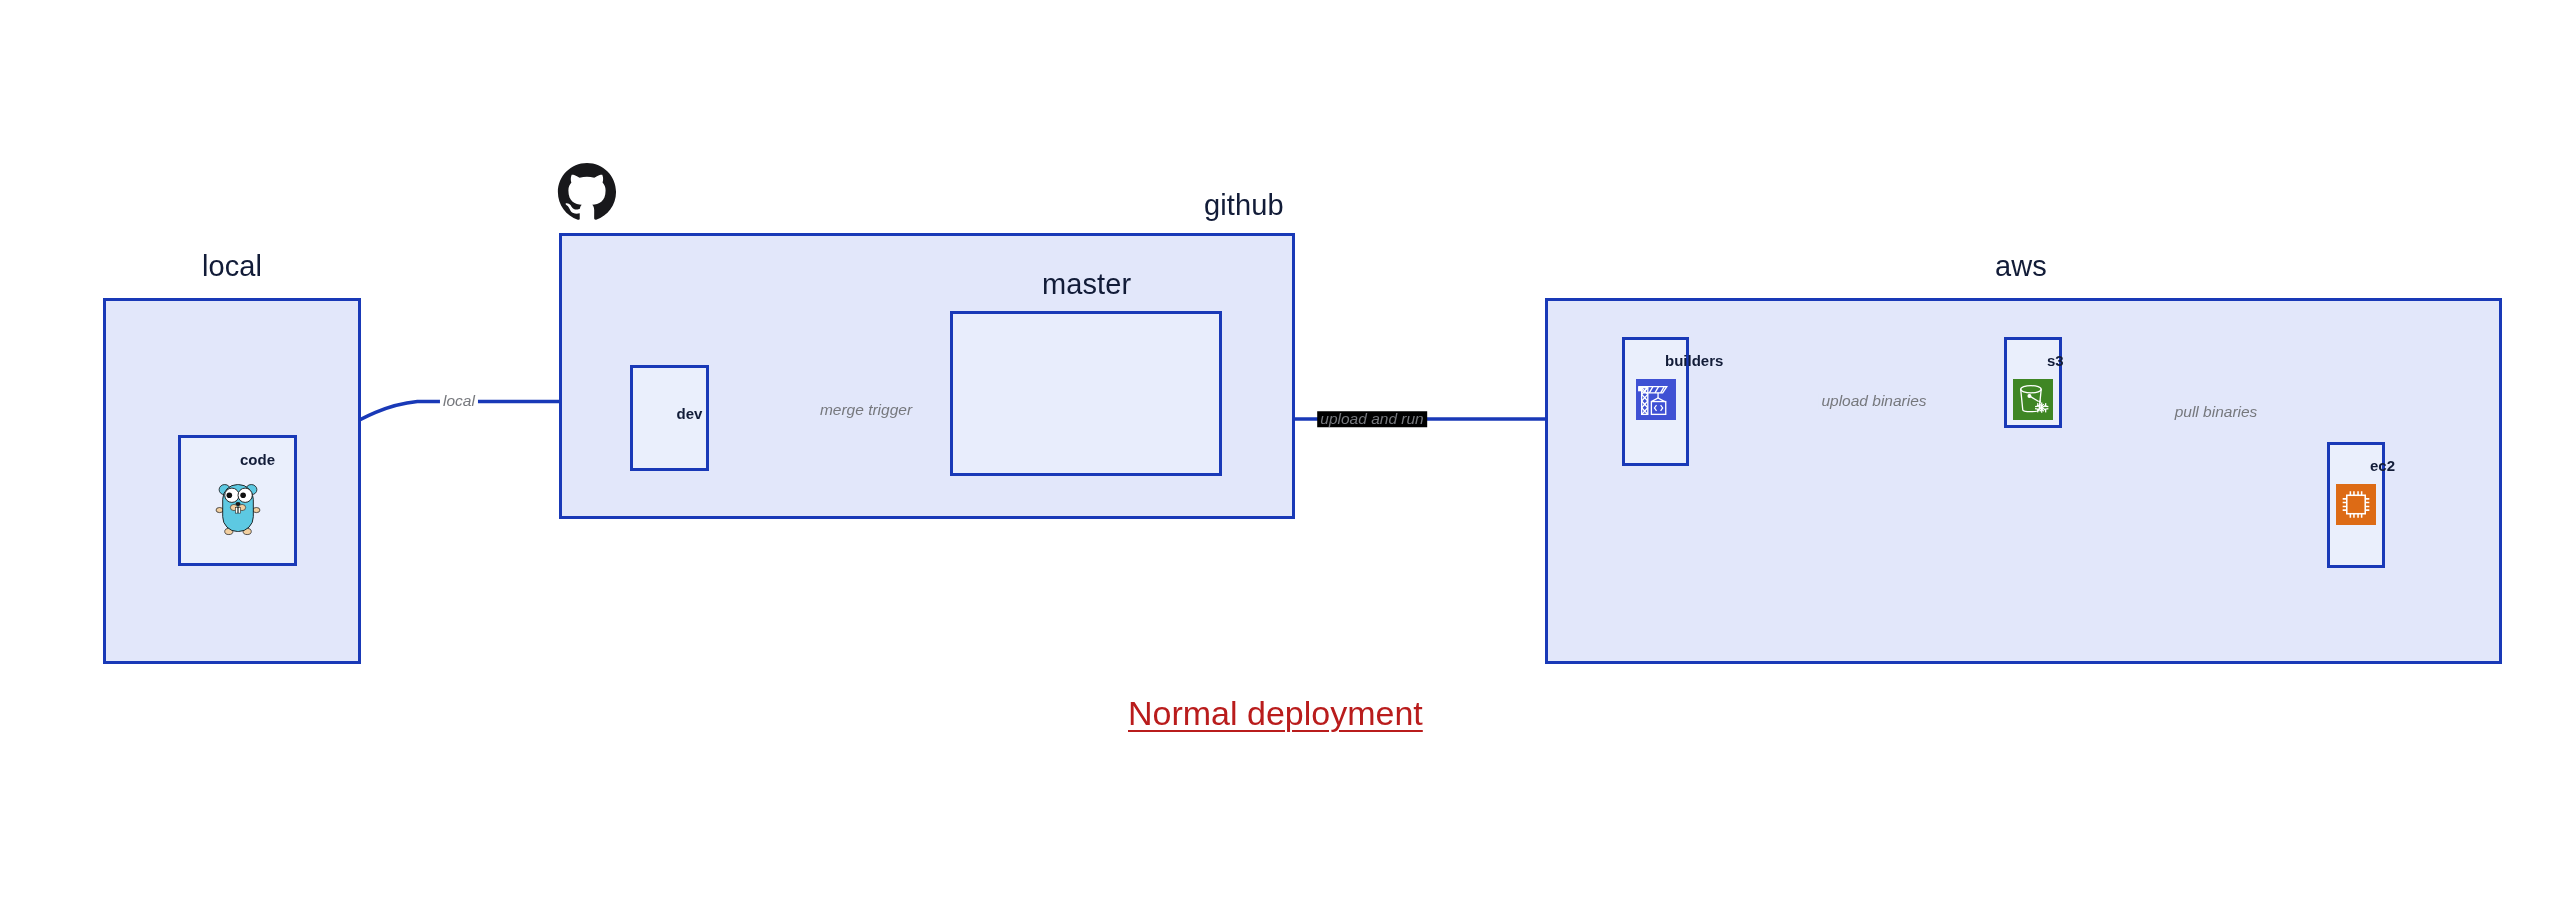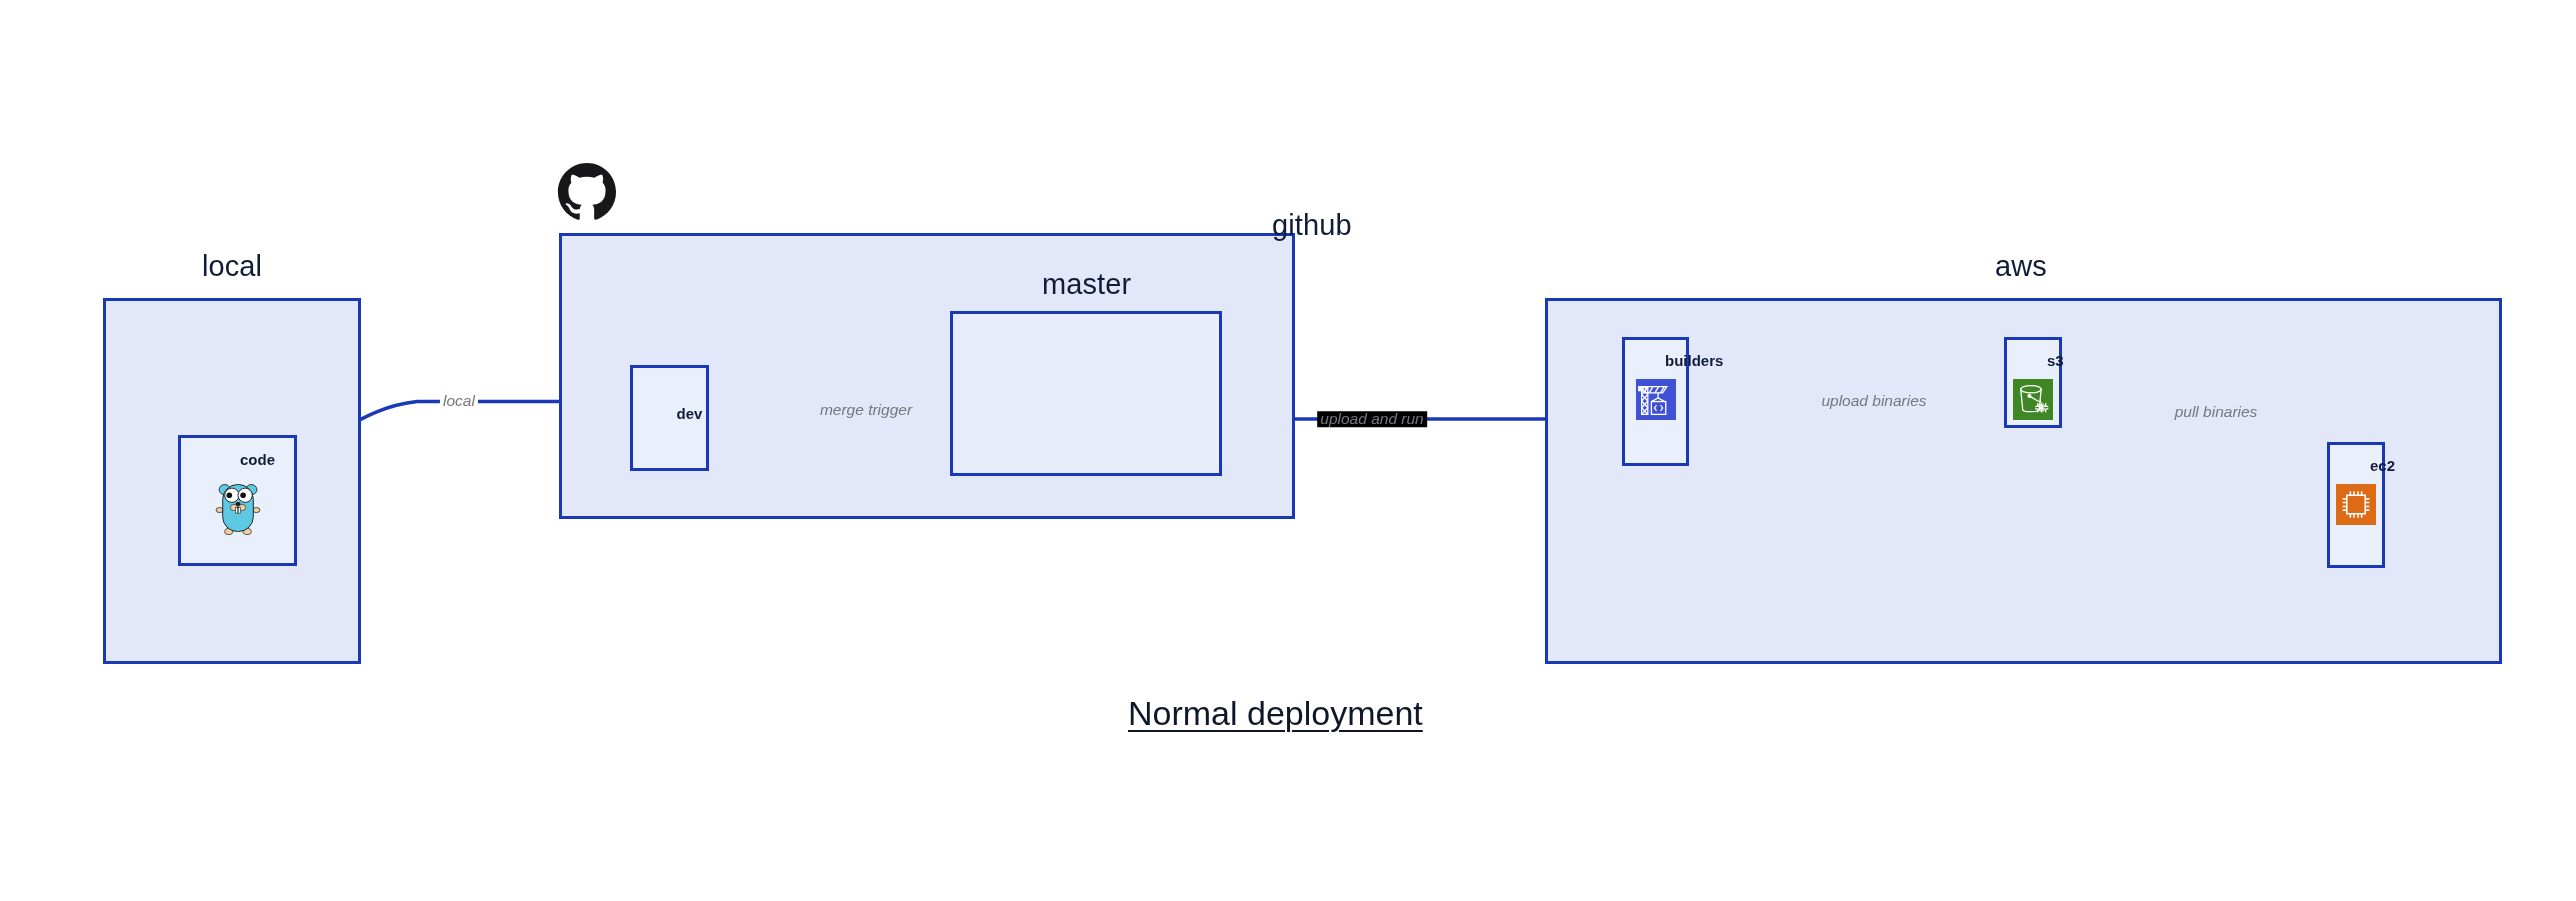--- a/index.html
+++ b/index.html
@@ -82,21 +82,21 @@
     font-size: 15.5px;
     line-height: 1;
     white-space: nowrap;
     background: transparent;
     transform: translate(-50%, -50%);
     padding: 0 3.1px;
   }
   
   .diagram-title {
     position: absolute;
-    color: #0f172a;
+    color: #b91c1c;
     font-size: 34px;
     font-weight: 400;
     text-decoration: underline;
     text-underline-offset: 4.6px;
     text-decoration-thickness: 2.1px;
     white-space: nowrap;
     line-height: 1;
     text-align: right;
   }
   
@@ -165,21 +165,21 @@
         <ellipse cx="40" cy="57" rx="7" ry="6" fill="#f2cfa0" stroke="#1a1a1a" stroke-width="1.2"></ellipse>
         <ellipse cx="56" cy="57" rx="7" ry="6" fill="#f2cfa0" stroke="#1a1a1a" stroke-width="1.2"></ellipse>
 
         <rect x="43" y="57" width="4.5" height="11" fill="#fdfdf6" stroke="#1a1a1a" stroke-width="1.1"></rect>
         <rect x="48.5" y="57" width="4.5" height="11" fill="#fdfdf6" stroke="#1a1a1a" stroke-width="1.1"></rect>
       </svg>
     </div>
   </div>
 
   <div class="group" style="left:559px; top:233px; width:736px; height:286px;"></div>
-  <div class="group-label" style="left:1272px; top:191px;margin-top:20px;">github</div>
+  <div class="group-label" style="left:1204px; top:191px;">github</div>
 
   <div class="octocat" style="left:555px; top:161px; width:64px; height:64px;">
     <svg viewBox="0 0 100 100" width="64" height="64" xmlns="http://www.w3.org/2000/svg">
       <path fill="#18181b" d="M50 3C24.8 3 4.5 23.4 4.5 48.6c0 20.2 13 37.3 31.1 43.3 2.3.4 3.1-1 3.1-2.2 0-1.1-.04-4-.06-7.9-12.7 2.8-15.3-6.1-15.3-6.1-2.1-5.3-5.1-6.7-5.1-6.7-4.1-2.8.3-2.8.3-2.8 4.6.3 7 4.7 7 4.7 4.1 7 10.7 5 13.3 3.8.4-3 1.6-5 2.9-6.2-10.1-1.1-20.8-5.1-20.8-22.6 0-5 1.8-9.1 4.7-12.3-.5-1.2-2-5.8.4-12.1 0 0 3.8-1.2 12.5 4.7 3.6-1 7.5-1.5 11.4-1.5 3.9 0 7.8.5 11.4 1.5 8.7-5.9 12.5-4.7 12.5-4.7 2.5 6.3.9 10.9.5 12.1 2.9 3.2 4.7 7.3 4.7 12.3 0 17.6-10.7 21.5-20.9 22.6 1.6 1.4 3.1 4.2 3.1 8.5 0 6.1-.05 11.1-.05 12.6 0 1.2.8 2.6 3.1 2.2 18.1-6 31.1-23.1 31.1-43.3C95.5 23.4 75.2 3 50 3z"></path>
     </svg>
   </div>
 
   <div class="node" style="left:630px; top:365px; width:79px; height:106px;">
     <div class="node-label" style="top:38px;">dev</div>
   </div>

